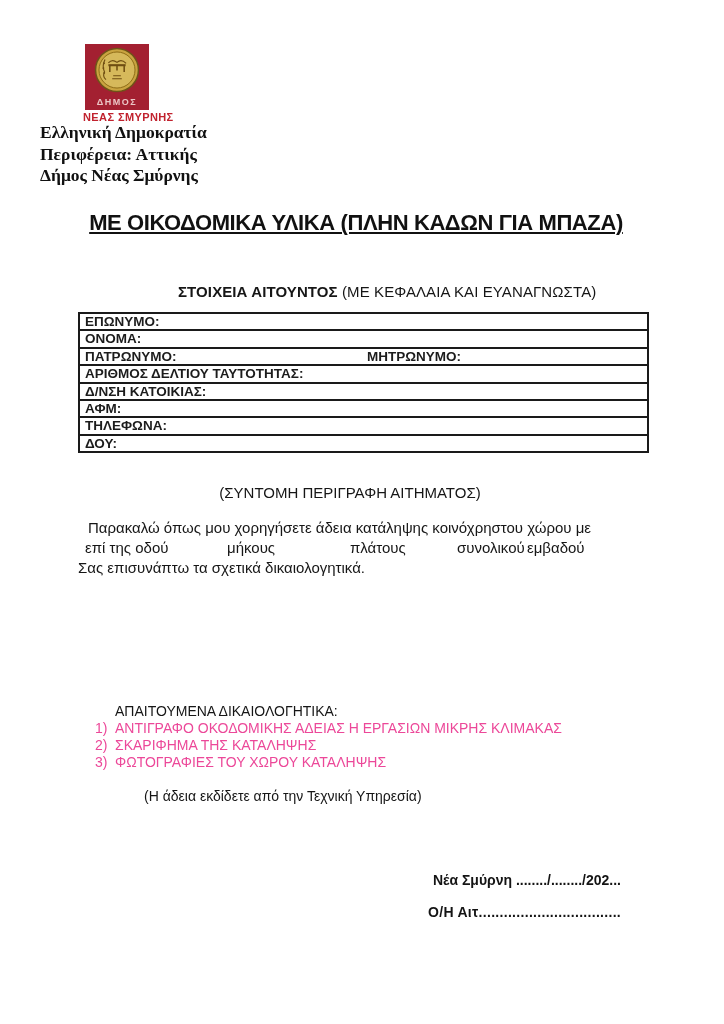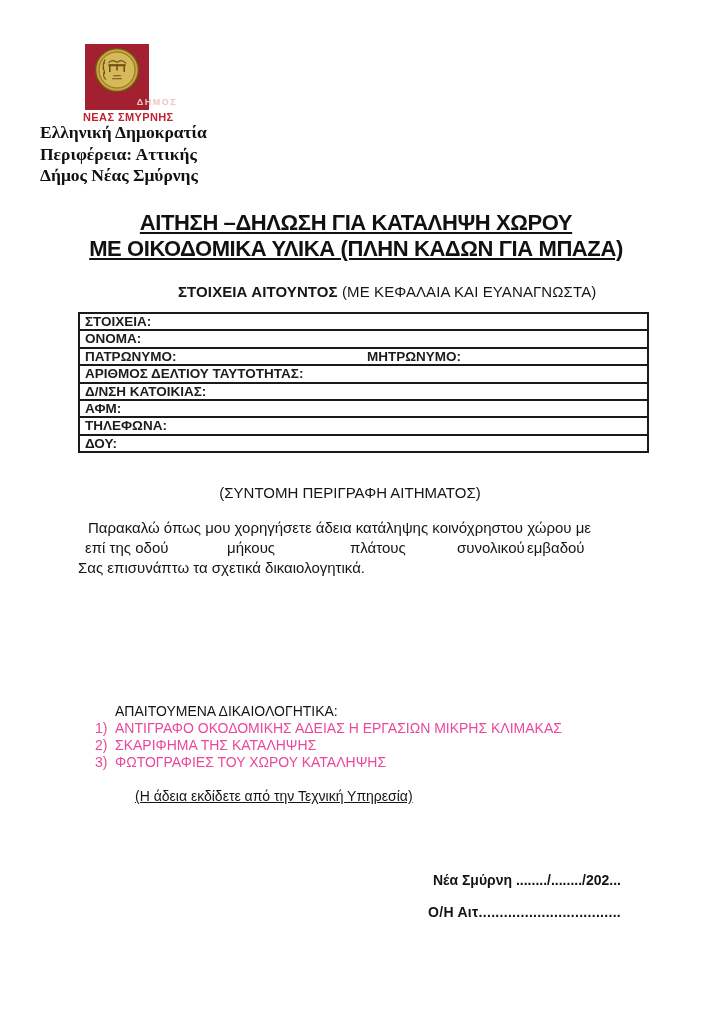--- a/index.html
+++ b/index.html
@@ -12,21 +12,21 @@
     overflow:hidden;
   }
   
   .logo-square{
     position:absolute;left:85px;top:44px;width:64px;height:66px;
     background:#A32031;text-align:center;
   }
   .logo-square svg{display:block;margin:3px auto 0;}
   .logo-dimos{
     position:absolute;bottom:3px;left:0;width:100%;
-    color:#ECC6C6;font-size:9px;letter-spacing:1.5px;font-weight:bold;padding-left:40px;
+    color:#ECC6C6;font-size:9px;letter-spacing:1.5px;font-weight:bold;
   }
   .logo-name{
     position:absolute;left:83px;top:111px;width:110px;
     color:#C1222E;font-size:11px;font-weight:bold;letter-spacing:.4px;white-space:nowrap;
   }
   .gov-lines{
     position:absolute;left:40px;top:122px;
     font-family:"Liberation Serif",serif;font-weight:bold;
     font-size:17.5px;line-height:21.7px;color:#111;
   }
@@ -68,21 +68,21 @@
   }
   .request-line1{text-indent:10px;white-space:nowrap;}
   .request-line2{position:relative;height:20px;}
   .request-line2 span{position:absolute;top:0;white-space:nowrap;}
   .seg0{left:7px;}.seg1{left:149px;}.seg2{left:272px;}.seg3{left:379px;}.seg4{left:449px;}
   
   .req-heading{position:absolute;left:115px;top:703px;font-size:14px;color:#161616;}
   .req-list{position:absolute;left:95px;top:720px;font-size:14px;line-height:17.2px;color:#ec4899;}
   .req-item{white-space:nowrap;}
   .req-num{display:inline-block;width:20px;}
-  .req-note{position:absolute;left:135px;top:788px;font-size:14px;color:#161616;text-decoration:underline;}
+  .req-note{position:absolute;left:144px;top:788px;font-size:14px;color:#161616;}
   
   .footer-date{position:absolute;left:433px;top:872px;font-weight:bold;font-size:14px;color:#141414;white-space:nowrap;}
   .footer-sign{position:absolute;left:428px;top:904px;font-weight:bold;font-size:14px;color:#141414;white-space:nowrap;letter-spacing:.3px;}
 </style>
 </head>
 <body>
 
 <div class="page">
 
   <div class="logo-square">
@@ -105,29 +105,28 @@
   </div>
   <div class="logo-name">ΝΕΑΣ ΣΜΥΡΝΗΣ</div>
 
   <div class="gov-lines">
     <div>Ελληνική Δημοκρατία</div>
     <div>Περιφέρεια: Αττικής</div>
     <div>Δήμος Νέας Σμύρνης</div>
   </div>
 
   <div class="title">
-    <div><span class="u">ΑΙΤΗΣΗ –ΔΗΛΩΣΗ ΓΙΑ ΚΑΤΑΛΗΨΗ ΧΩΡΟΥ</span></div>
     <div><span class="u">ΜΕ ΟΙΚΟΔΟΜΙΚΑ ΥΛΙΚΑ (ΠΛΗΝ ΚΑΔΩΝ ΓΙΑ ΜΠΑΖΑ)</span></div>
   </div>
 
   <div class="subtitle"><span class="b">ΣΤΟΙΧΕΙΑ ΑΙΤΟΥΝΤΟΣ</span><span> (ΜΕ ΚΕΦΑΛΑΙΑ ΚΑΙ ΕΥΑΝΑΓΝΩΣΤΑ)</span></div>
 
   <div class="form-table">
     <div class="frow">
-      <span>ΣΤΟΙΧΕΙΑ:</span><span class="fvalue"></span>
+      <span>ΕΠΩΝΥΜΟ:</span><span class="fvalue"></span>
     </div>
     <div class="frow">
       <span>ΟΝΟΜΑ:</span><span class="fvalue"></span>
     </div>
     <div class="frow">
       <span>ΠΑΤΡΩΝΥΜΟ:</span><span class="fvalue"></span>
       <span class="flabel2">ΜΗΤΡΩΝΥΜΟ:</span>
     </div>
     <div class="frow">
       <span>ΑΡΙΘΜΟΣ ΔΕΛΤΙΟΥ ΤΑΥΤΟΤΗΤΑΣ:</span><span class="fvalue"></span>

